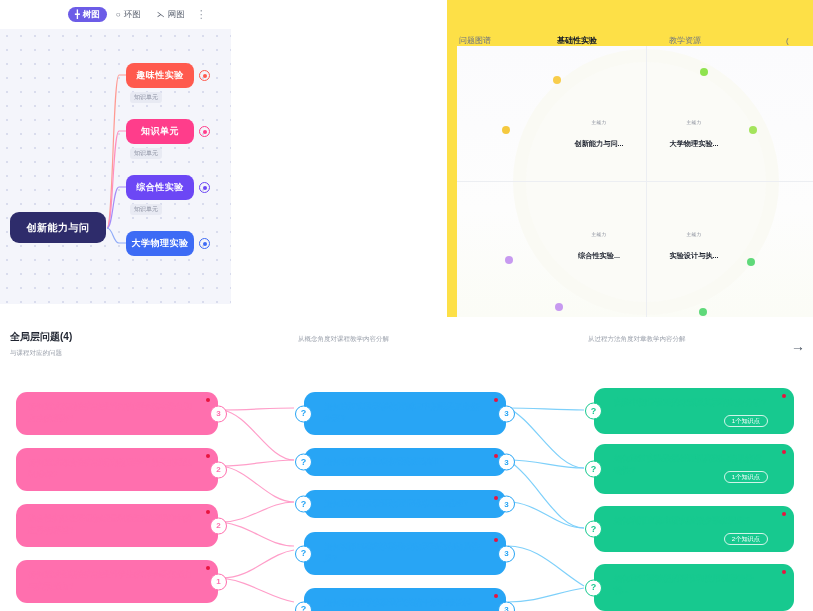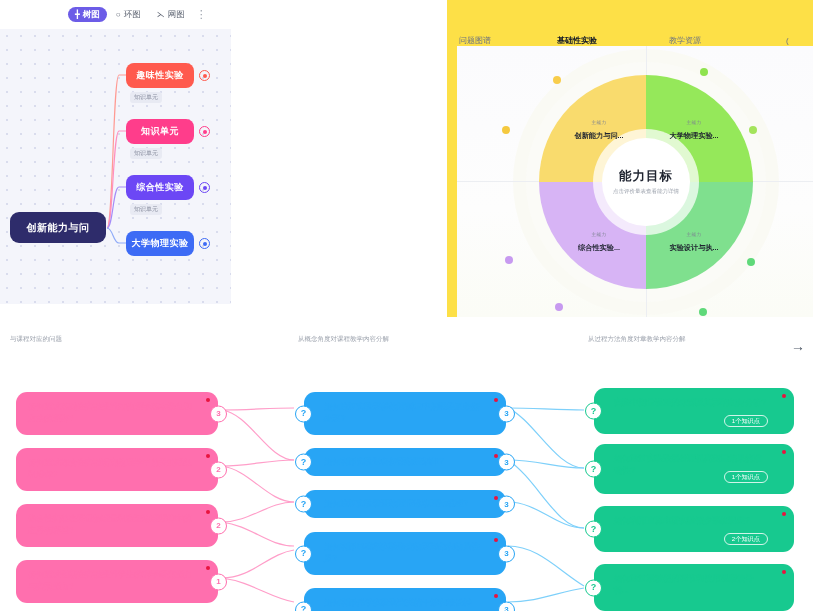--- a/index.html
+++ b/index.html
@@ -103,21 +103,21 @@
   .wheel-center {
     position: absolute; left: 50%; top: 50%; transform: translate(-50%,-50%);
     width: 88px; height: 88px; border-radius: 50%; background: #ffffff;
     box-shadow: 0 0 0 9px rgba(255,255,255,.72);
     display: flex; flex-direction: column; align-items: center; justify-content: center;
   }
   .wheel-center-title { font-size: 12.5px; font-weight: bold; color: #1f2430; letter-spacing: 1px;}
   .wheel-center-sub { font-size: 5.5px; color: #9aa0ab; margin-top: 3px; }
   .q-label {
     position: absolute; text-align: center; width: 94px;
-    display: flex; flex-direction: column; align-items: center; gap: 6px;
+    display: flex; flex-direction: column; align-items: center; gap: 14px;
   }
   .q-label .cap { font-size: 4.6px; color: #7b8190; letter-spacing: .4px; }
   .q-label .nm { font-size: 7.2px; font-weight: bold; color: #1f2430; white-space: nowrap; }
   .dot {
     position: absolute; width: 8px; height: 8px; border-radius: 50%;
   }
   .cross-v, .cross-h { position: absolute; background: #eceef2; }
   .cross-v { width: 1px; }
   .cross-h { height: 1px; }
 
@@ -236,31 +236,20 @@
       <div class="wtab" style="left:222px;">教学资源</div>
       <div class="wtab" style="left:339px;">(</div>
     </div>
 
     <div id="wheel-stage">
       <div class="halo halo-1"></div>
       <div class="halo halo-2"></div>
       <div class="cross-v" style="left:189px; top:0; height:271px;"></div>
       <div class="cross-h" style="left:0; top:135px; width:378px;"></div>
 
-      <div class="wheel-wrap">
-        <div class="q q-tl" style="background:#f9db6d;"></div>
-        <div class="q q-tr" style="background:#95e85a;"></div>
-        <div class="q q-bl" style="background:#d7b4f5;"></div>
-        <div class="q q-br" style="background:#7fe08e;"></div>
-
-        <div class="wheel-center">
-          <div class="wheel-center-title">能力目标</div>
-          <div class="wheel-center-sub">点击评价量表查看能力详情</div>
-        </div>
-      </div>
 
       <div class="q-label" style="left:95px; top:74px;">
         <span class="cap">主能力</span>
         <span class="nm">创新能力与问...</span>
       </div>
       <div class="q-label" style="left:190px; top:74px;">
         <span class="cap">主能力</span>
         <span class="nm">大学物理实验...</span>
       </div>
       <div class="q-label" style="left:95px; top:186px;">
@@ -301,20 +290,21 @@
         <path d="M508,78 C534,90 556,138 584,138"></path>
         <path d="M508,130 C538,130 556,138 584,138"></path>
         <path d="M508,130 C538,150 556,198 584,198"></path>
         <path d="M508,172 C538,172 556,198 584,198"></path>
         <path d="M508,216 C538,216 558,240 584,256"></path>
         <path d="M508,272 C538,272 558,262 584,258"></path>
       </g>
     </svg>
 
     <div class="col" style="left:10px; width:225px;">
+      <div class="col-head-title">全局层问题(4)</div>
       <div class="col-head-sub">与课程对应的问题</div>
 
       <div class="card pink" style="top:62px; left:6px; width:202px; height:43px; color:#ff6fae;">
         <span class="card-dot"></span>
         <span>如何通过基础性实验提升对物理学基本概念和方法的理解?</span>
         <span class="card-count">3</span>
       </div>
 
       <div class="card pink" style="top:118px; left:6px; width:202px; height:43px; color:#ff6fae;">
         <span class="card-dot"></span>

